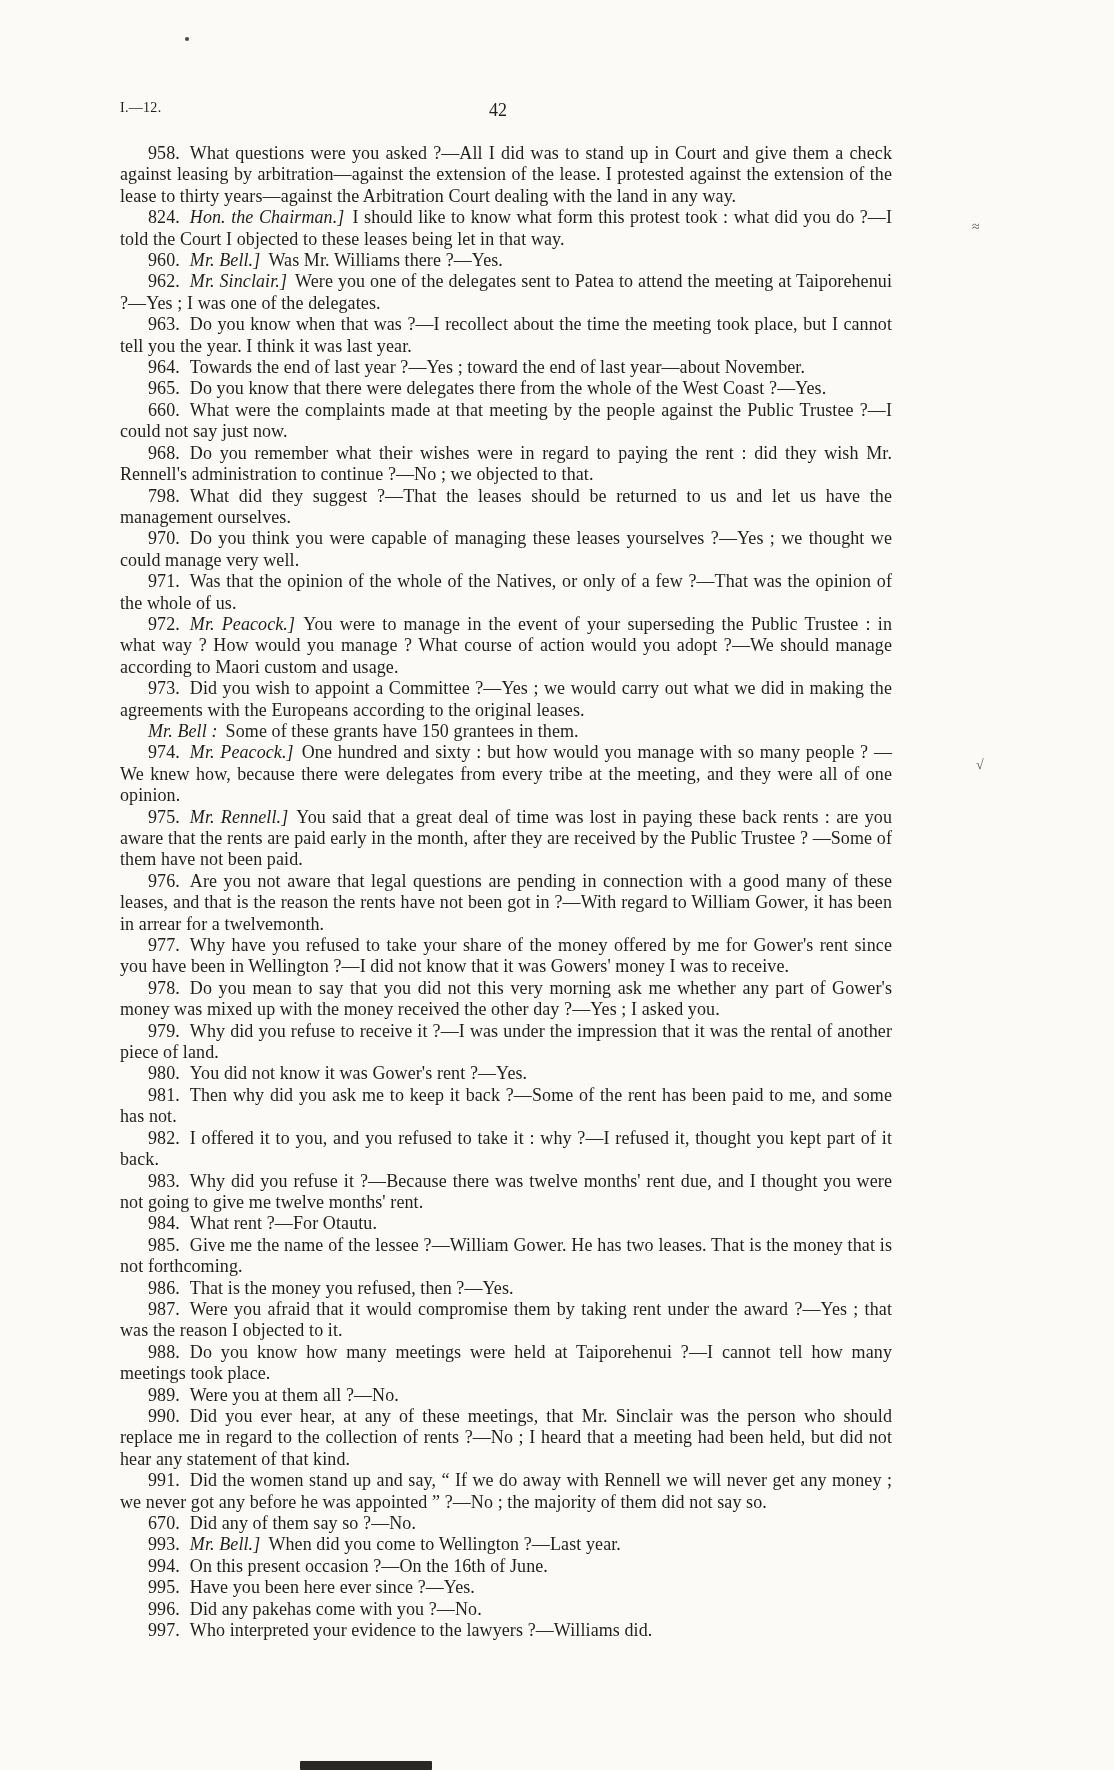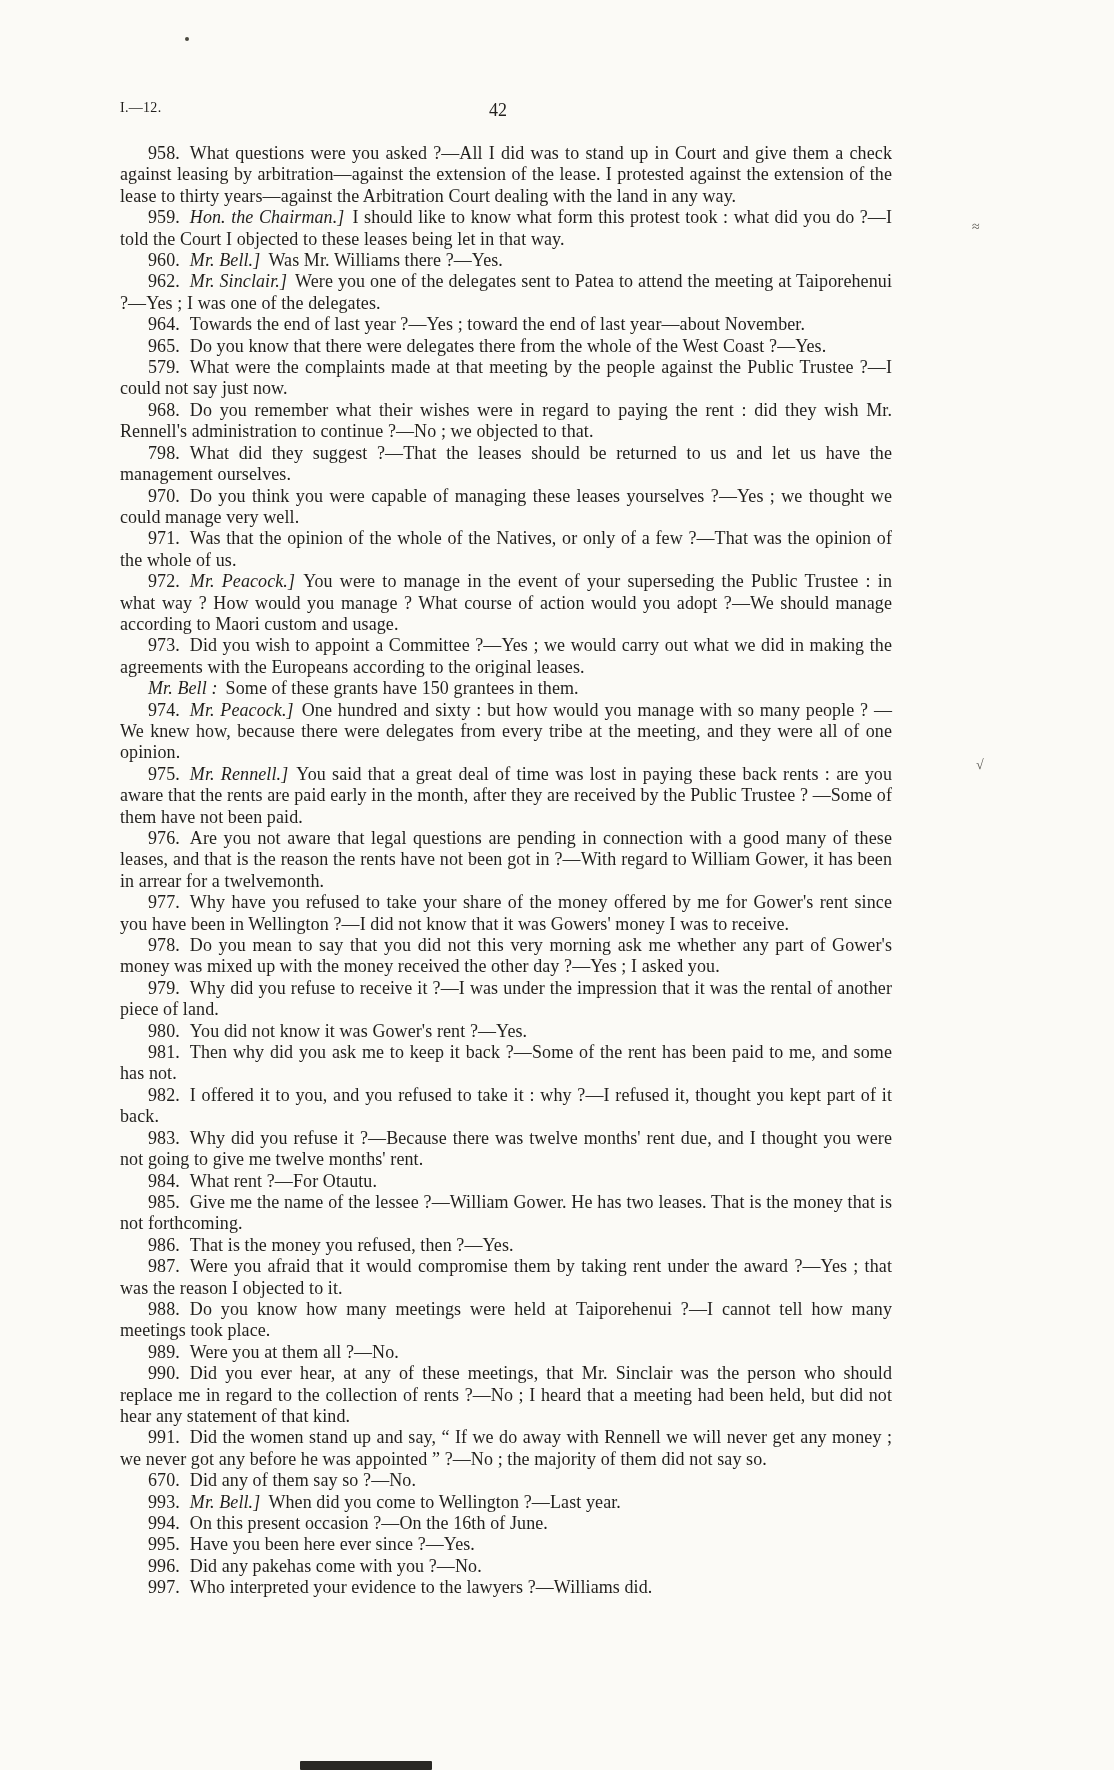--- a/index.html
+++ b/index.html
@@ -89,33 +89,34 @@
   <div class="speck"></div>
 
   <div class="header">
     <span class="header-left">I.—12.</span>
     <span class="header-center">42</span>
   </div>
 
   <div class="content" id="content">
   <p class="para"><span class="num">958.</span><span class="ptext">What questions were you asked ?—All I did was to stand up in Court and give them a check against leasing by arbitration—against the extension of the lease.  I protested against the extension of the lease to thirty years—against the Arbitration Court dealing with the land in any way.</span></p>
 
-  <p class="para"><span class="num">959.</span><span class="speaker">Hon. the Chairman.]</span><span class="ptext">I should like to know what form this protest took : what did you do ?—I told the Court I objected to these leases being let in that way.</span></p>
+  <p class="para"><span class="num">824.</span><span class="speaker">Hon. the Chairman.]</span><span class="ptext">I should like to know what form this protest took : what did you do ?—I told the Court I objected to these leases being let in that way.</span></p>
 
   <p class="para"><span class="num">960.</span><span class="speaker">Mr. Bell.]</span><span class="ptext">Was Mr. Williams there ?—Yes.</span></p>
 
 
   <p class="para"><span class="num">962.</span><span class="speaker">Mr. Sinclair.]</span><span class="ptext">Were you one of the delegates sent to Patea to attend the meeting at Taiporehenui ?—Yes ; I was one of the delegates.</span></p>
 
+  <p class="para"><span class="num">963.</span><span class="ptext">Do you know when that was ?—I recollect about the time the meeting took place, but I cannot tell you the year.  I think it was last year.</span></p>
 
   <p class="para"><span class="num">964.</span><span class="ptext">Towards the end of last year ?—Yes ; toward the end of last year—about November.</span></p>
 
   <p class="para"><span class="num">965.</span><span class="ptext">Do you know that there were delegates there from the whole of the West Coast ?—Yes.</span></p>
 
-  <p class="para"><span class="num">579.</span><span class="ptext">What were the complaints made at that meeting by the people against the Public Trustee ?—I could not say just now.</span></p>
+  <p class="para"><span class="num">660.</span><span class="ptext">What were the complaints made at that meeting by the people against the Public Trustee ?—I could not say just now.</span></p>
 
 
   <p class="para"><span class="num">968.</span><span class="ptext">Do you remember what their wishes were in regard to paying the rent : did they wish Mr. Rennell's administration to continue ?—No ; we objected to that.</span></p>
 
   <p class="para"><span class="num">798.</span><span class="ptext">What did they suggest ?—That the leases should be returned to us and let us have the management ourselves.</span></p>
 
   <p class="para"><span class="num">970.</span><span class="ptext">Do you think you were capable of managing these leases yourselves ?—Yes ; we thought we could manage very well.</span></p>
 
   <p class="para"><span class="num">971.</span><span class="ptext">Was that the opinion of the whole of the Natives, or only of a few ?—That was the opinion of the whole of us.</span></p>
 

